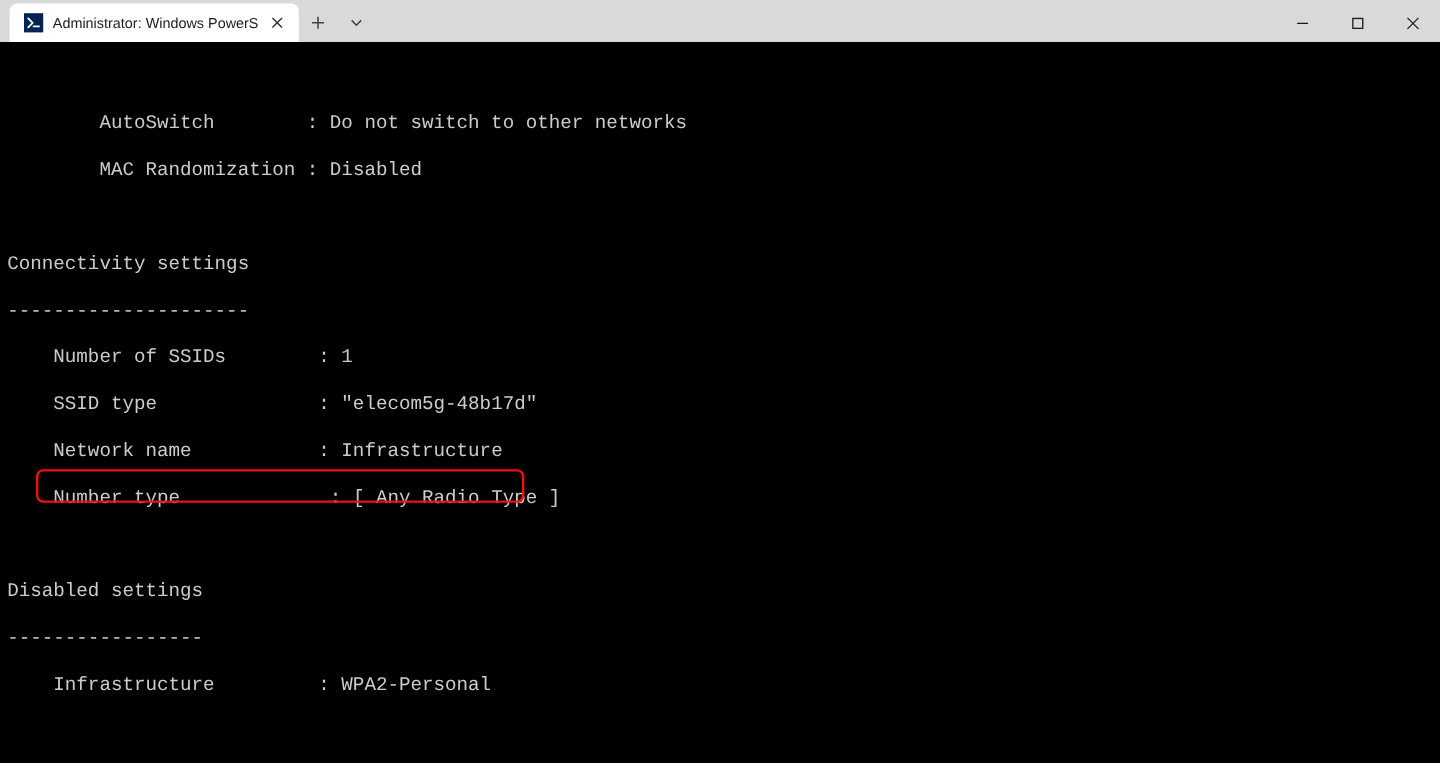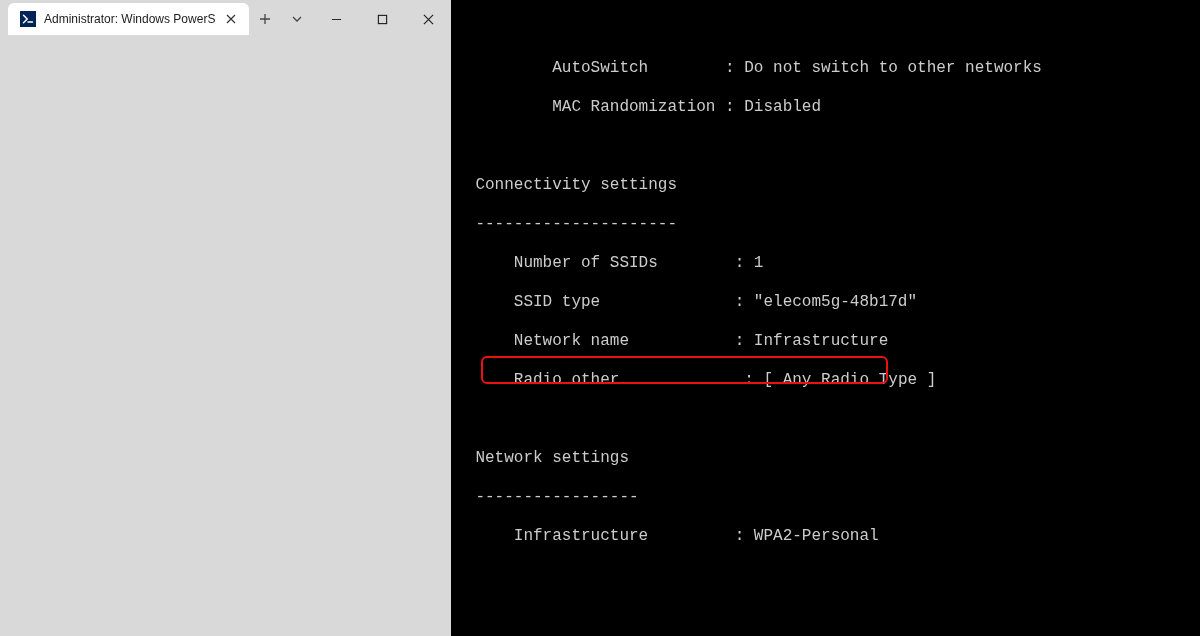--- a/index.html
+++ b/index.html
@@ -1,28 +1,28 @@
 <!DOCTYPE html>
 <html><head>
 <meta charset="utf-8">
 <style>
   * { margin: 0; padding: 0; box-sizing: border-box; }
   html, body { width: 1200px; height: 636px; overflow: hidden; font-family: "Segoe UI", Arial, sans-serif; background: #d9d9d9; }
-  .window { width: 1200px; height: 636px; background: #d9d9d9; display: flex; flex-direction: row; }
+  .window { width: 1200px; height: 636px; background: #d9d9d9; display: flex; flex-direction: column; }
   .titlebar { height: 35px; background: #d9d9d9; display: flex; align-items: flex-end; }
   .tab { height: 32px; background: #ffffff; border-radius: 6px 6px 0 0; display: flex; align-items: center; padding: 0 10px 0 12px; margin-left: 8px; min-width: 232px; gap: 8px; position: relative; }
   .tab-icon { width: 16px; height: 16px; background: #012456; display: flex; align-items: center; justify-content: center; }
   .tab-icon svg { width: 12px; height: 12px; }
   .tab-title { font-size: 12px; color: #1b1b1b; white-space: nowrap; overflow: hidden; text-overflow: clip; flex: 1; }
   .tab-close { width: 16px; height: 16px; display: flex; align-items: center; justify-content: center; color: #1b1b1b; }
   .newtab, .tabdrop { width: 32px; height: 32px; display: flex; align-items: center; justify-content: center; color: #444; }
   .spacer { flex: 1; }
   .winbtns { display: flex; }
   .winbtn { width: 46px; height: 32px; display: flex; align-items: center; justify-content: center; color: #1b1b1b; }
-  .terminal { flex: 1; background: #000000; color: #cccccc; font-family: Consolas, "Courier New", monospace; font-size: 16px; line-height: 19.5px; padding: 0 24px; white-space: pre; overflow: hidden; position: relative; }
+  .terminal { flex: 1; background: #000000; color: #cccccc; font-family: Consolas, "Courier New", monospace; font-size: 16px; line-height: 19.5px; padding: 0 6px; white-space: pre; overflow: hidden; position: relative; }
   .line { display: block; }
   .highlight-box { position: absolute; border: 2px solid #e11; border-radius: 6px; pointer-events: none; }
   svg { display:block; }
 </style>
 </head>
 <body>
 
 <div class="window">
 
   <div class="titlebar">
@@ -73,23 +73,23 @@
   <div class="terminal">
 <span class="line"> </span>
 <span class="line">        <span>AutoSwitch</span>        : <span>Do not switch to other networks</span></span>
 <span class="line">        <span>MAC Randomization</span> : <span>Disabled</span></span>
 <span class="line"> </span>
 <span class="line">Connectivity settings</span>
 <span class="line">---------------------</span>
 <span class="line">    <span>Number of SSIDs</span>        : <span>1</span></span>
 <span class="line">    <span>SSID type</span>              : <span>"elecom5g-48b17d"</span></span>
 <span class="line">    <span>Network name</span>           : <span>Infrastructure</span></span>
-<span class="line">    <span>Radio other</span>             : <span>[ Any Radio Type ]</span></span>
+<span class="line">    <span>Number type</span>             : <span>[ Any Radio Type ]</span></span>
 <span class="line"> </span>
-<span class="line">Network settings</span>
+<span class="line">Disabled settings</span>
 <span class="line">-----------------</span>
 <span class="line">    <span>Infrastructure</span>         : <span>WPA2-Personal</span></span>
 
 
 
 
 
 
 
 

